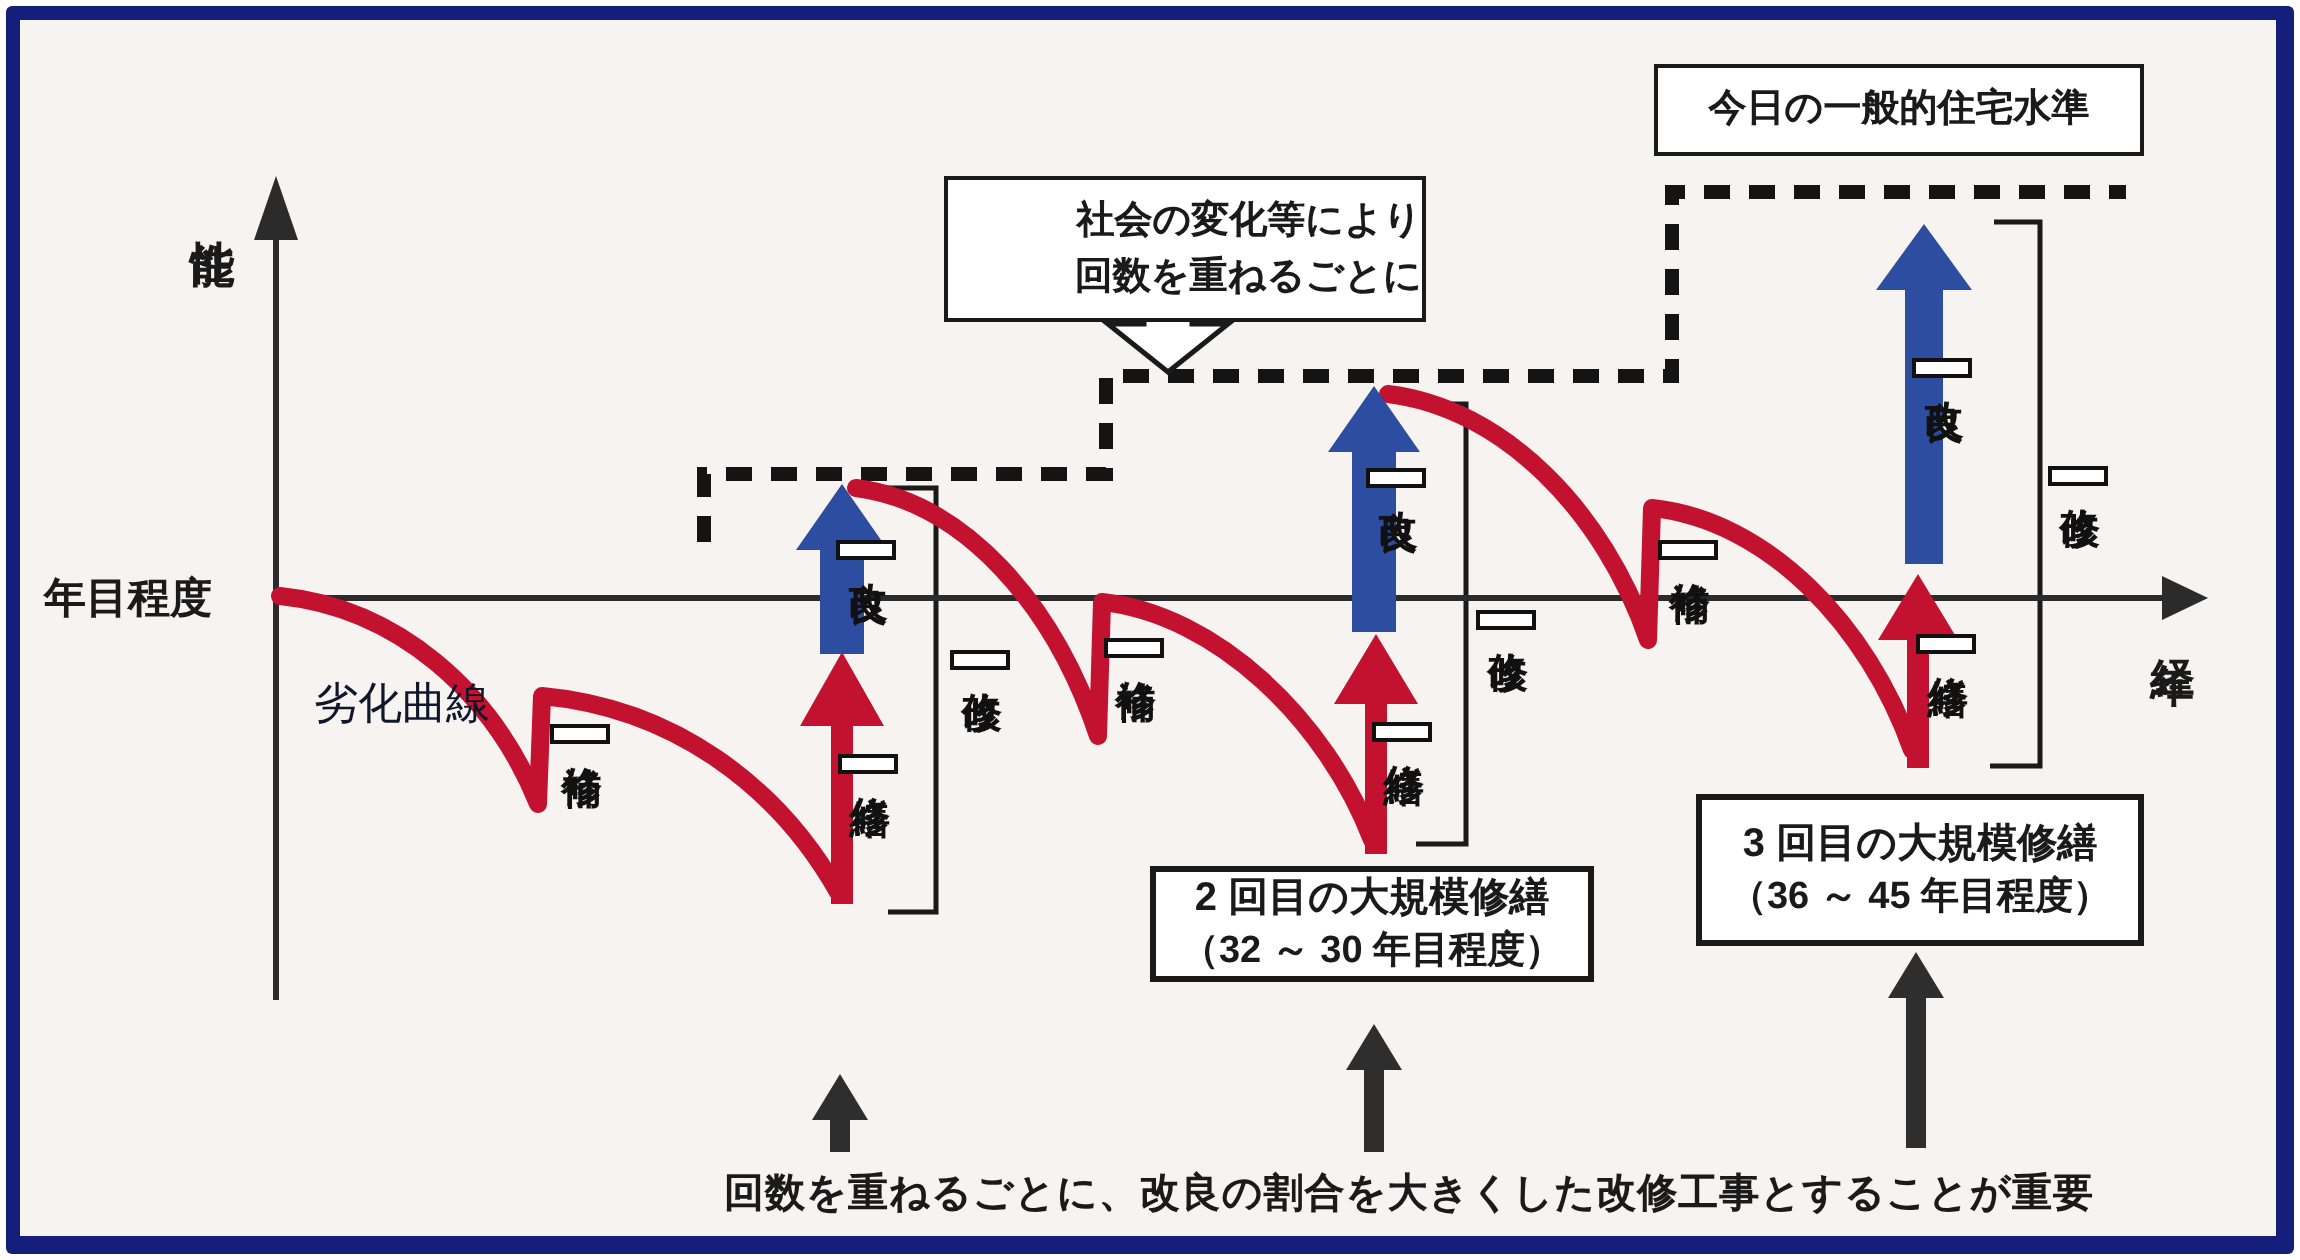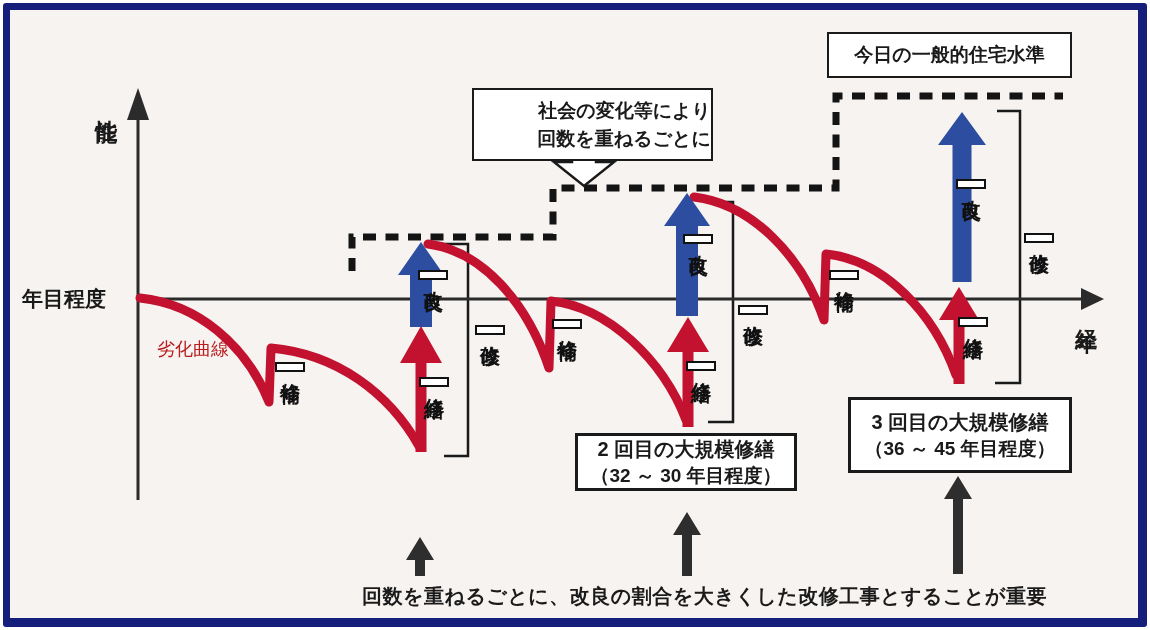--- a/index.html
+++ b/index.html
@@ -23,21 +23,21 @@
              font-size:19px; font-weight:600; line-height:1.45; text-align:center; white-space:nowrap; }
 
   .milestone { position:absolute; background:#ffffff; border:3px solid #1a1a1a;
                display:flex; flex-direction:column; align-items:center; justify-content:center;
                text-align:center; white-space:nowrap; }
   .milestone .t1 { font-size:20px; font-weight:700; line-height:1.35; }
   .milestone .t2 { font-size:19px; font-weight:600; line-height:1.35; }
 
   .footer-note { position:absolute; font-size:20px; font-weight:600; letter-spacing:0.5px;
                  white-space:nowrap; color:#1a1a1a;font-family:Liberation Mono, monospace; }
-  .curve-note { position:absolute; font-size:18px; font-weight:500; color:#b91c1c; white-space:nowrap; }
+  .curve-note { position:absolute; font-size:22px; font-weight:500; color:#0f172a; white-space:nowrap; }
 </style>
 </head>
 <body>
 
 <div class="frame">
   <div class="navy"></div>
   <div class="canvas"></div>
 
   <svg class="layer" viewBox="0 0 1150 630">
 

